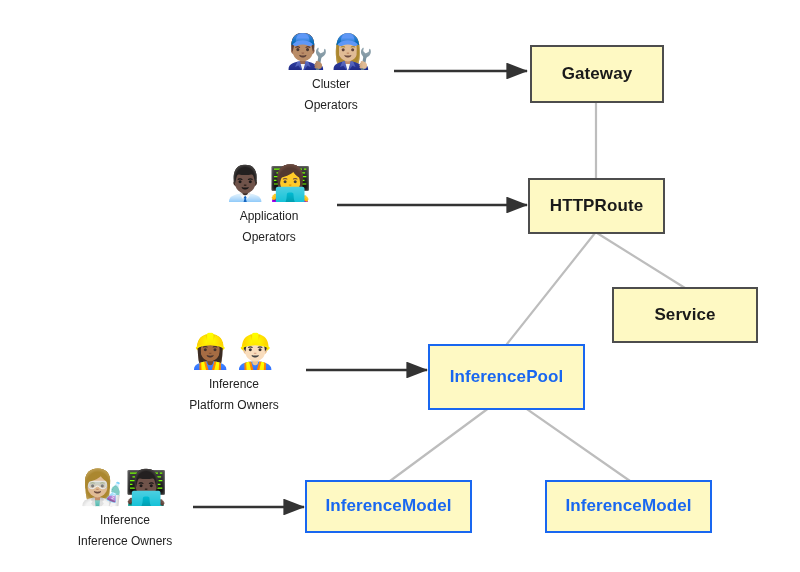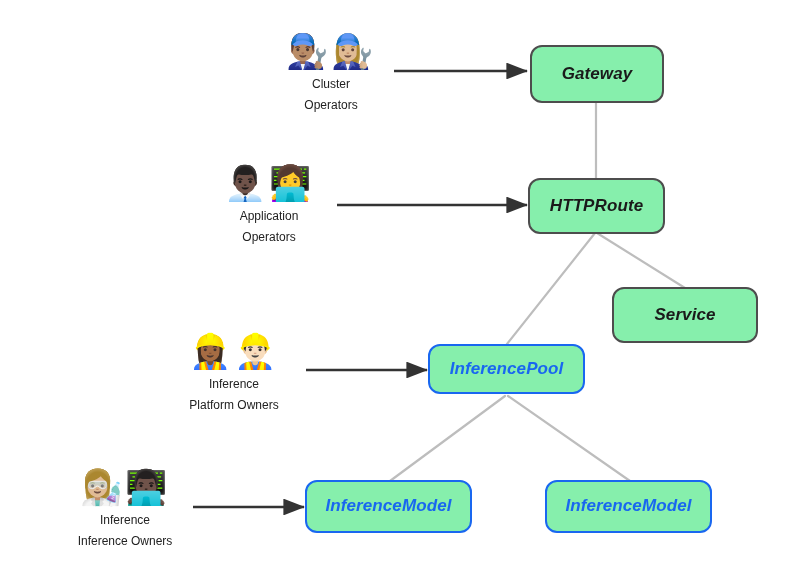--- a/index.html
+++ b/index.html
@@ -28,25 +28,24 @@
     height: 572px;
     pointer-events: none;
   }
   
   .node {
     position: absolute;
     box-sizing: border-box;
     display: flex;
     align-items: center;
     justify-content: center;
-    border-radius: 12px;
-    background: #86efac;
+    border-radius: 0;
+    background: #fef9c3;
     text-align: center;
     line-height: 1.1;
-    font-style: italic;
   }
   .node .node-label {
     font-weight: bold;
     font-size: 17px;
     letter-spacing: 0.1px;
   }
   .node.core {
     border: 2px solid #4d4d4d;
   }
   .node.core .node-label {
@@ -148,21 +147,21 @@
   </div>
 
   <div class="node core" style="left:528px; top:178px; width:137px; height:56px;">
     <span class="node-label">HTTPRoute</span>
   </div>
 
   <div class="node core" style="left:612px; top:287px; width:146px; height:56px;">
     <span class="node-label">Service</span>
   </div>
 
-  <div class="node ext" style="left:428px; top:344px; width:157px; height:50px;">
+  <div class="node ext" style="left:428px; top:344px; width:157px; height:66px;">
     <span class="node-label">InferencePool</span>
   </div>
 
   <div class="node ext" style="left:305px; top:480px; width:167px; height:53px;">
     <span class="node-label">InferenceModel</span>
   </div>
 
   <div class="node ext" style="left:545px; top:480px; width:167px; height:53px;">
     <span class="node-label">InferenceModel</span>
   </div>

